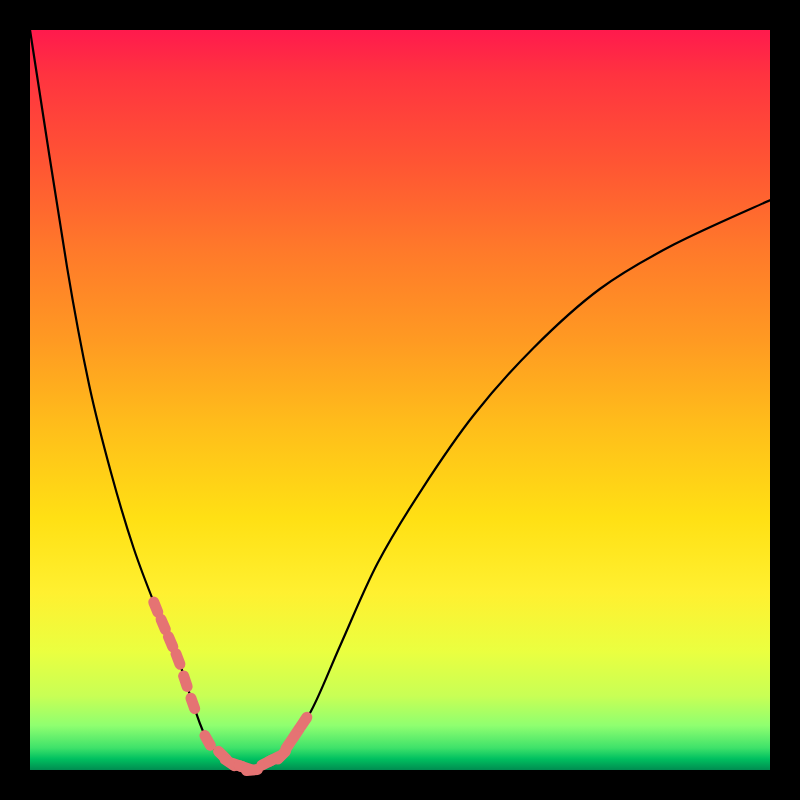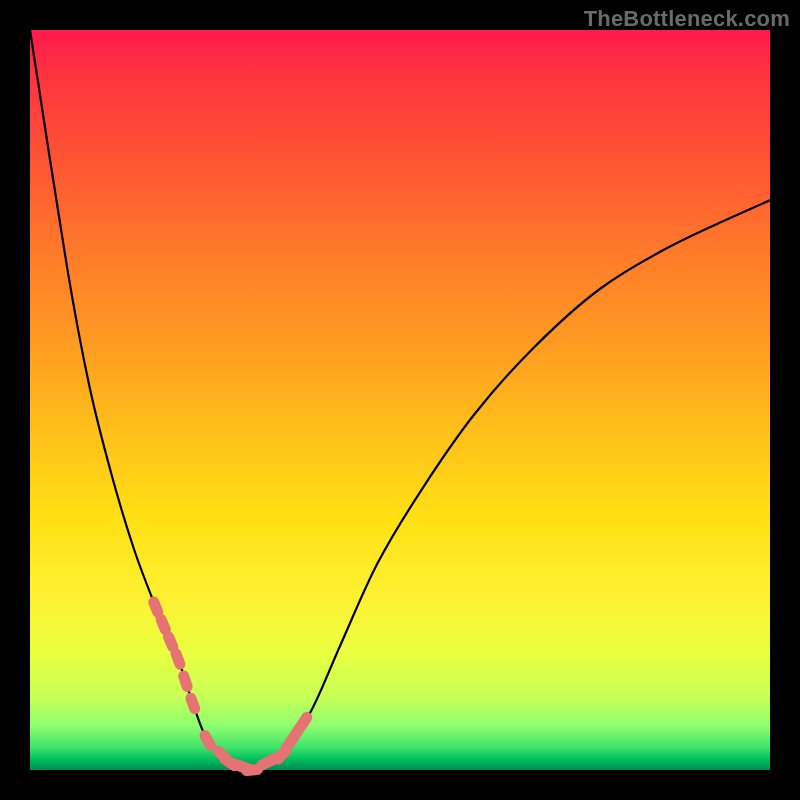--- a/index.html
+++ b/index.html
@@ -61,21 +61,20 @@
   }
   .marker {
     fill: #e57373;
     stroke: none;
   }
 </style>
 </head>
 <body>
 
 <div class="frame">
-  <div class="watermark">TheBottleneck.com</div>
   <div class="plot-area">
     <svg class="curve" viewBox="0 0 740 740">
       <path id="curve-path" fill="none" stroke="#000000" stroke-width="2.2" stroke-linecap="round" d="M 0 0 C 6.17 39.47, 27.13 177.60, 37.00 236.80 C 46.87 296.00, 51.80 320.67, 59.20 355.20 C 66.60 389.73, 74.00 416.87, 81.40 444.00 C 88.80 471.13, 96.20 495.80, 103.60 518.00 C 111.00 540.20, 118.40 558.70, 125.80 577.20 C 133.20 595.70, 141.83 612.97, 148.00 629.00 C 154.17 645.03, 157.87 659.83, 162.80 673.40 C 167.73 686.97, 171.43 700.53, 177.60 710.40 C 183.77 720.27, 192.40 727.67, 199.80 732.60 C 207.20 737.53, 213.37 741.23, 222.00 740.00 C 230.63 738.77, 241.73 735.07, 251.60 725.20 C 261.47 715.33, 271.33 699.30, 281.20 680.80 C 291.07 662.30, 299.70 638.87, 310.80 614.20 C 321.90 589.53, 334.23 558.70, 347.80 532.80 C 361.37 506.90, 376.17 483.47, 392.20 458.80 C 408.23 434.13, 425.50 408.23, 444.00 384.80 C 462.50 361.37, 482.23 339.17, 503.20 318.20 C 524.17 297.23, 546.37 276.27, 569.80 259.00 C 593.23 241.73, 615.43 229.40, 643.80 214.60 C 672.17 199.80, 723.97 177.60, 740.00 170.20"></path>
       <g id="markers">
           <rect x="114.80" y="571.70" width="22" height="11" rx="5.5" ry="5.5" class="marker" fill="#e57373" transform="rotate(68.2 125.80 577.20)"></rect>
           <rect x="122.20" y="588.97" width="22" height="11" rx="5.5" ry="5.5" class="marker" fill="#e57373" transform="rotate(66.8 133.20 594.47)"></rect>
           <rect x="129.60" y="606.23" width="22" height="11" rx="5.5" ry="5.5" class="marker" fill="#e57373" transform="rotate(66.8 140.60 611.73)"></rect>
           <rect x="137.00" y="623.50" width="22" height="11" rx="5.5" ry="5.5" class="marker" fill="#e57373" transform="rotate(69.4 148.00 629.00)"></rect>
           <rect x="144.40" y="645.70" width="22" height="11" rx="5.5" ry="5.5" class="marker" fill="#e57373" transform="rotate(71.6 155.40 651.20)"></rect>
           <rect x="151.80" y="667.90" width="22" height="11" rx="5.5" ry="5.5" class="marker" fill="#e57373" transform="rotate(70.0 162.80 673.40)"></rect>

